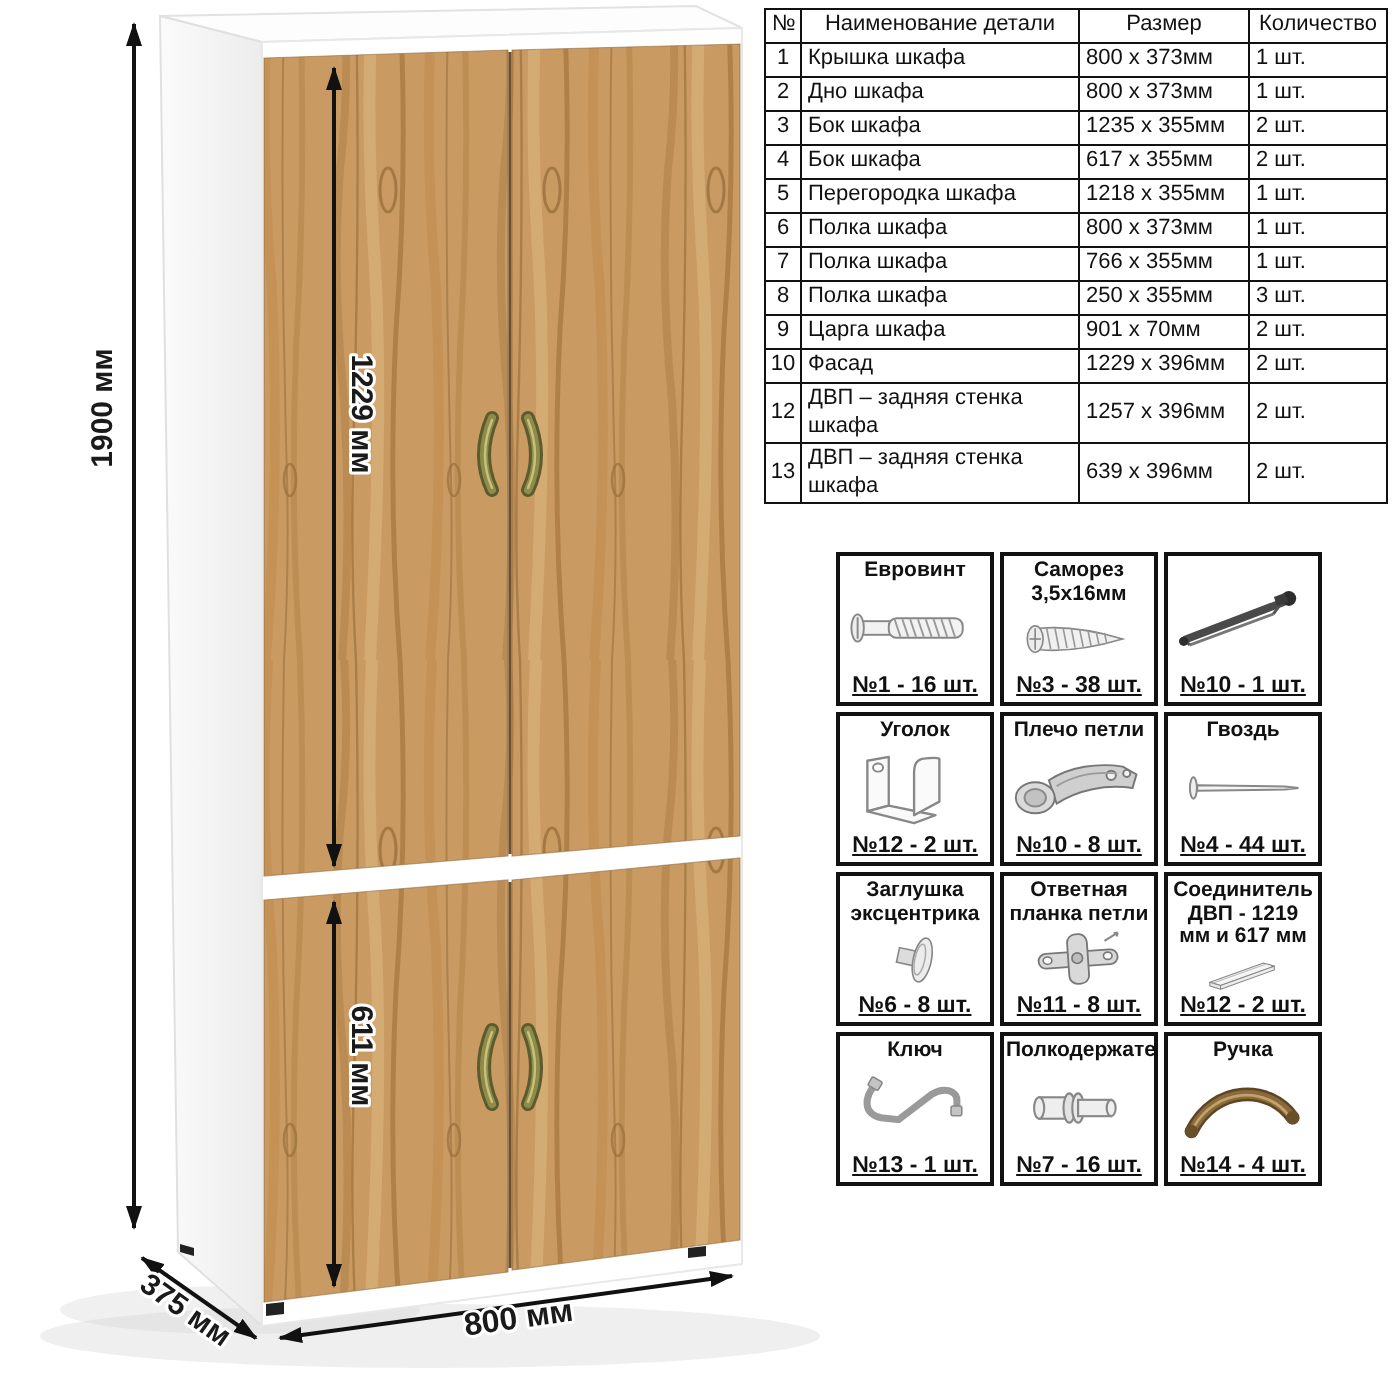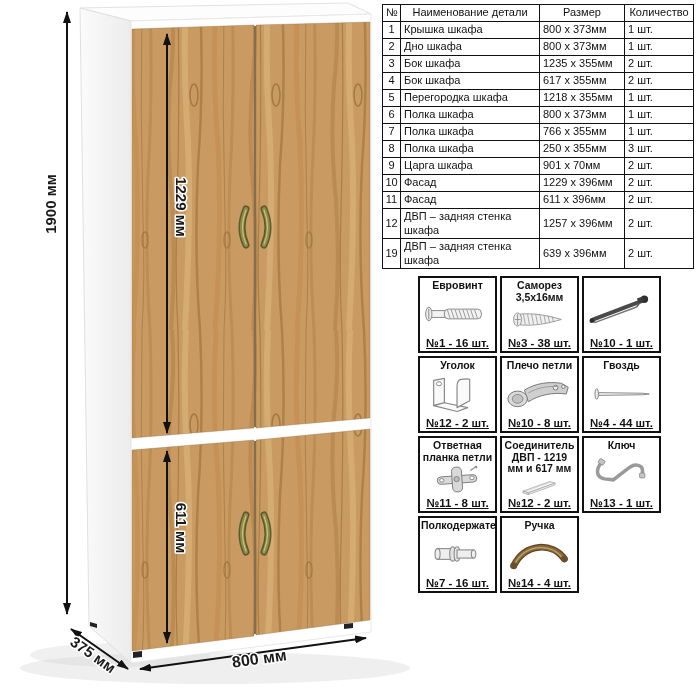--- a/index.html
+++ b/index.html
@@ -219,33 +219,27 @@
           <td class="c2">901 х 70мм</td>
           <td class="c3">2 шт.</td>
         </tr>
         <tr>
           <td class="c0">10</td>
           <td class="c1">Фасад</td>
           <td class="c2">1229 х 396мм</td>
           <td class="c3">2 шт.</td>
         </tr>
         <tr>
-          <td class="c0">11</td>
-          <td class="c1">Фасад</td>
-          <td class="c2">611 х 396мм</td>
-          <td class="c3">2 шт.</td>
-        </tr>
-        <tr>
           <td class="c0">12</td>
           <td class="c1">ДВП – задняя стенка шкафа</td>
           <td class="c2">1257 х 396мм</td>
           <td class="c3">2 шт.</td>
         </tr>
         <tr>
-          <td class="c0">19</td>
+          <td class="c0">13</td>
           <td class="c1">ДВП – задняя стенка шкафа</td>
           <td class="c2">639 х 396мм</td>
           <td class="c3">2 шт.</td>
         </tr>
       </tbody>
   </table>
 
   <div class="hw">
       <div class="hw-cell">
         <div class="hw-title">Евровинт</div>
@@ -316,20 +310,33 @@
       </div>
       <div class="hw-cell">
         <div class="hw-title">Гвоздь</div>
         <div class="hw-icon">
           <svg viewBox="0 0 72 40" width="72" height="40">
       <polygon points="13,18.6 58,19.2 65,20 58,20.8 13,21.4" fill="#f5f5f5" stroke="#888" stroke-width="1"></polygon>
       <ellipse cx="11" cy="20" rx="1.8" ry="5.5" fill="#eee" stroke="#888"></ellipse>
     </svg>
         </div>
         <div class="hw-count">№4 - 44 шт.</div>
+      </div>
+      <div class="hw-cell">
+        <div class="hw-title">Заглушка эксцентрика</div>
+        <div class="hw-icon">
+          <svg viewBox="0 0 72 40" width="72" height="40">
+      <g transform="rotate(12 38 20)">
+        <rect x="26" y="15.5" width="11" height="9" fill="#dcdcdc" stroke="#888"></rect>
+        <ellipse cx="41" cy="20" rx="5.5" ry="13.5" fill="#ececec" stroke="#888"></ellipse>
+        <ellipse cx="39.5" cy="20" rx="3" ry="9.5" fill="none" stroke="#aaa" stroke-width="0.9"></ellipse>
+      </g>
+    </svg>
+        </div>
+        <div class="hw-count">№6 - 8 шт.</div>
       </div>
       <div class="hw-cell">
         <div class="hw-title">Ответная планка петли</div>
         <div class="hw-icon">
           <svg viewBox="0 0 72 40" width="72" height="40">
       <g fill="#d9d9d9" stroke="#777" stroke-width="1.1">
         <rect x="12" y="15.5" width="48" height="9" rx="4.5" transform="rotate(-4 36 20)"></rect>
         <rect x="30" y="5" width="12" height="30" rx="5" transform="rotate(-4 36 20)"></rect>
       </g>
       <circle cx="35.5" cy="19.5" r="3.2" fill="#bdbdbd" stroke="#777"></circle>

